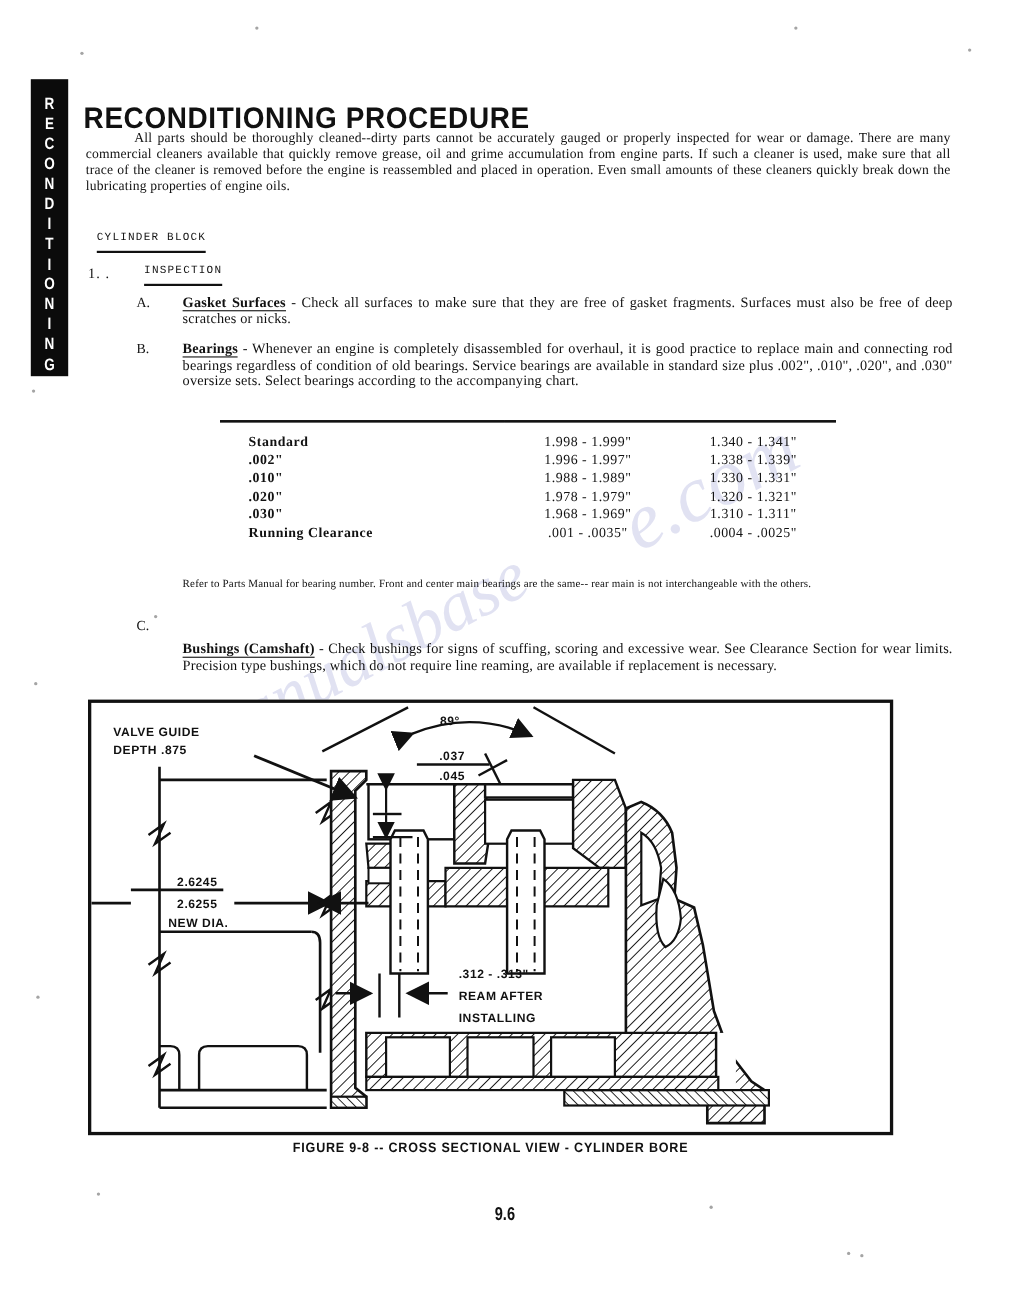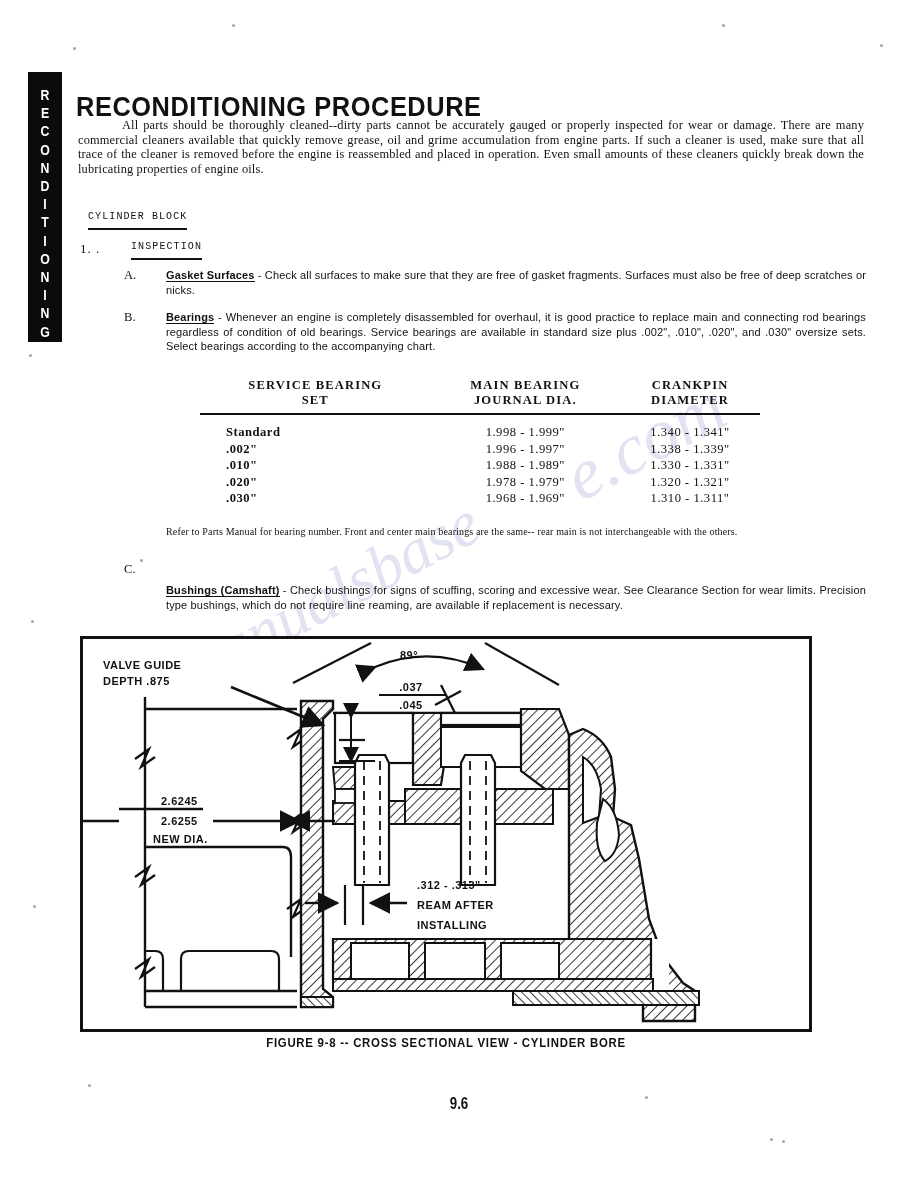--- a/index.html
+++ b/index.html
@@ -105,22 +105,22 @@
 
   
   .item-letter {
     position: absolute;
     font-size: 12.6px;
     font-family: "Liberation Serif", serif;
   }
   .item-body {
     position: absolute;
     width: 700px;
-    font-family: Liberation Sans, sans-serif;
-    font-size: 11px;
+    font-family: Liberation Serif, serif;
+    font-size: 13px;
     line-height: 14.6px;
     letter-spacing: .15px;
     text-align: justify;
   }
   .term {
     font-weight: 700;
     border-bottom: 1.6px solid #111;
     padding-bottom: 0px;
   }
 
@@ -270,28 +270,20 @@
 <div id="inspection-heading" class="section-head">INSPECTION</div>
 
 <div id="item-a-letter" class="item-letter">A.</div>
 <div id="item-a-body" class="item-body"><span class="term">Gasket Surfaces</span><span> - Check all surfaces to make sure that they are free of gasket fragments. Surfaces must also be free of deep scratches or nicks.</span></div>
 
 <div id="item-b-letter" class="item-letter">B.</div>
 <div id="item-b-body" class="item-body"><span class="term">Bearings</span><span> - Whenever an engine is completely disassembled for overhaul, it is good practice to replace main and connecting rod bearings regardless of condition of old bearings.  Service bearings are available in standard size plus .002", .010", .020", and .030" oversize sets.  Select bearings according to the accompanying chart.</span></div>
 
 <table id="bearing-table">
   <thead>
-    <tr>
-      <th>SERVICE BEARING
-SET</th>
-      <th>MAIN BEARING
-JOURNAL DIA.</th>
-      <th>CRANKPIN
-DIAMETER</th>
-    </tr>
     <tr class="rule">
       <th class="hrule"></th>
       <th class="hrule"></th>
       <th class="hrule"></th>
     </tr>
   </thead>
   <tbody>
     <tr>
       <td class="c1">Standard</td>
       <td class="c2">1.998 - 1.999"</td>
@@ -309,20 +301,25 @@
     </tr>
     <tr>
       <td class="c1">.020"</td>
       <td class="c2">1.978 - 1.979"</td>
       <td class="c3">1.320 - 1.321"</td>
     </tr>
     <tr>
       <td class="c1">.030"</td>
       <td class="c2">1.968 - 1.969"</td>
       <td class="c3">1.310 - 1.311"</td>
+    </tr>
+    <tr>
+      <td class="c1">Running Clearance</td>
+      <td class="c2">.001 - .0035"</td>
+      <td class="c3">.0004 - .0025"</td>
     </tr>
   </tbody>
 </table>
 
 <div id="refer-note">Refer to Parts Manual for bearing number.  Front and center main bearings are the same-- rear main is not interchangeable with the others.</div>
 
 <div id="item-c-letter" class="item-letter">C.</div>
 <div id="item-c-body" class="item-body"><span class="term">Bushings (Camshaft)</span><span> - Check bushings for signs of scuffing, scoring and excessive wear. See Clearance Section for wear limits.  Precision type bushings, which do not require line reaming, are available if replacement is necessary.</span></div>
 
 <div id="figure-frame">

